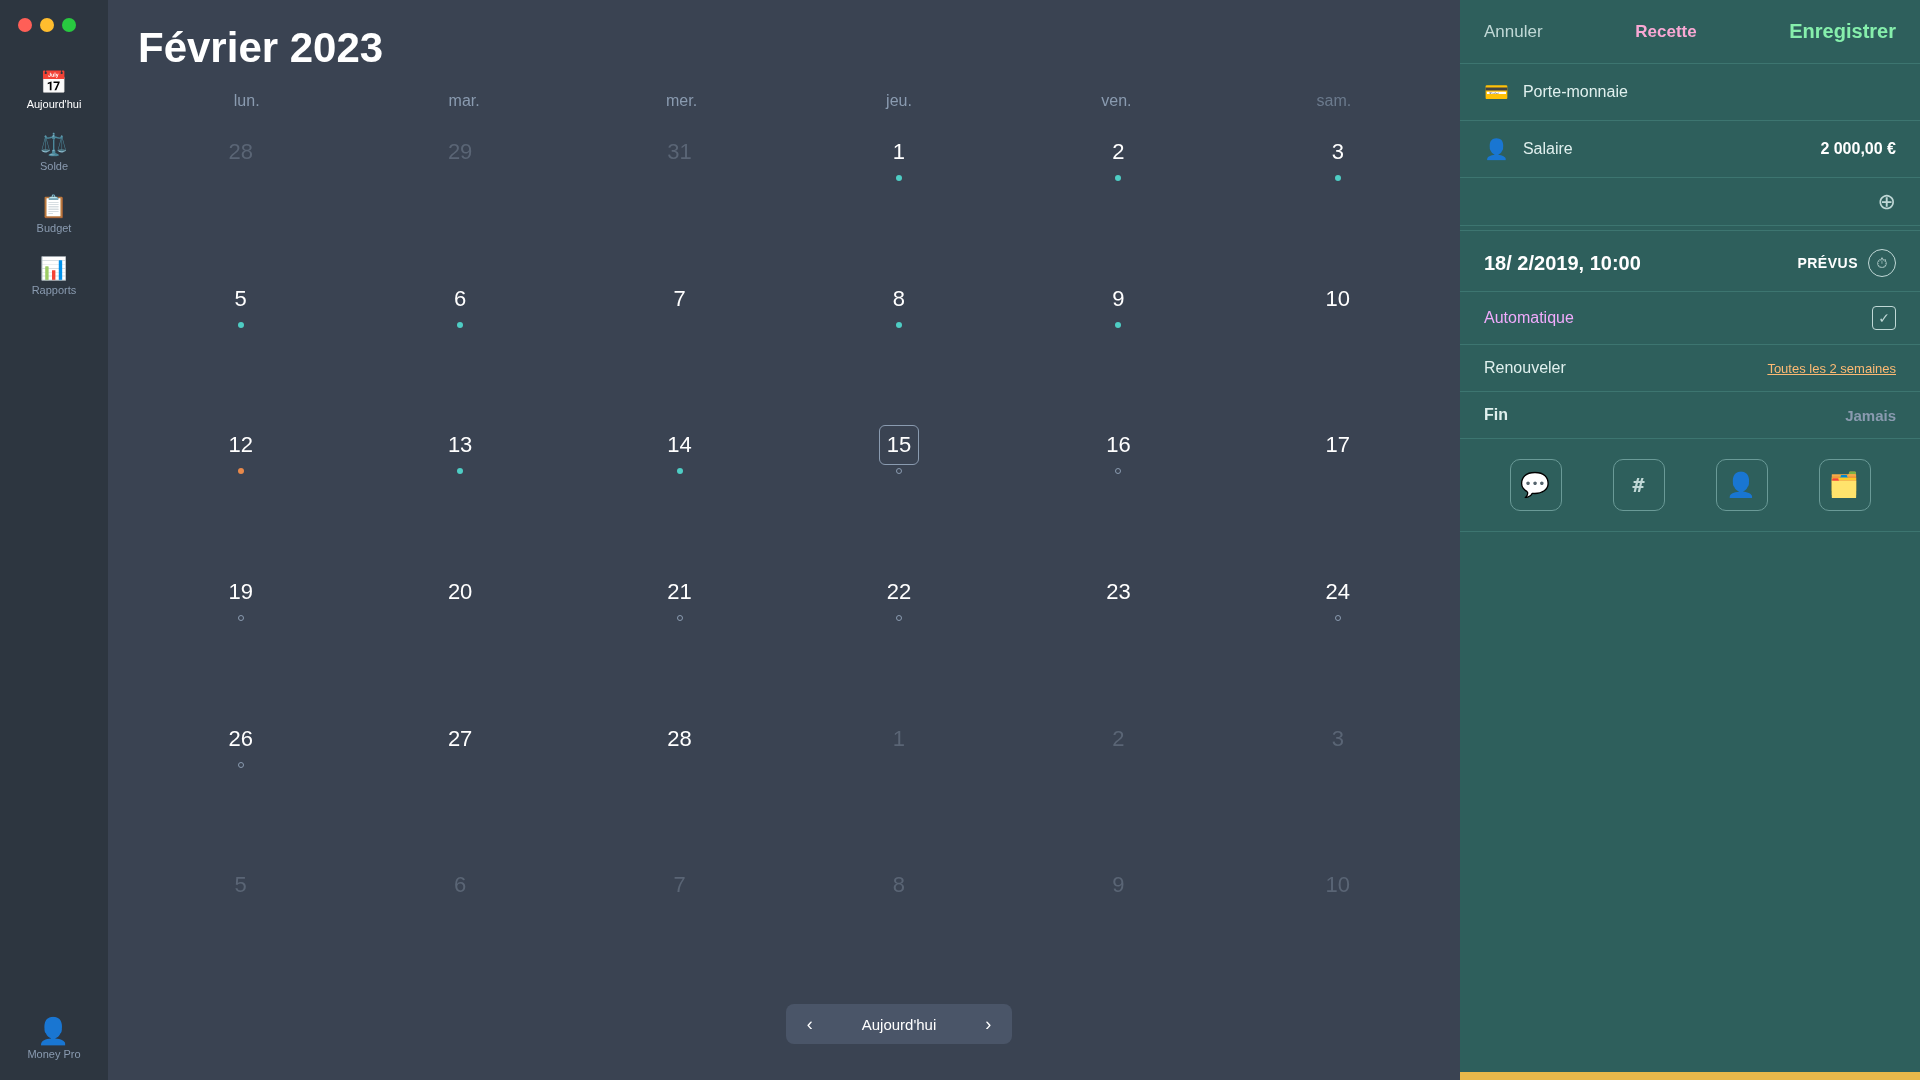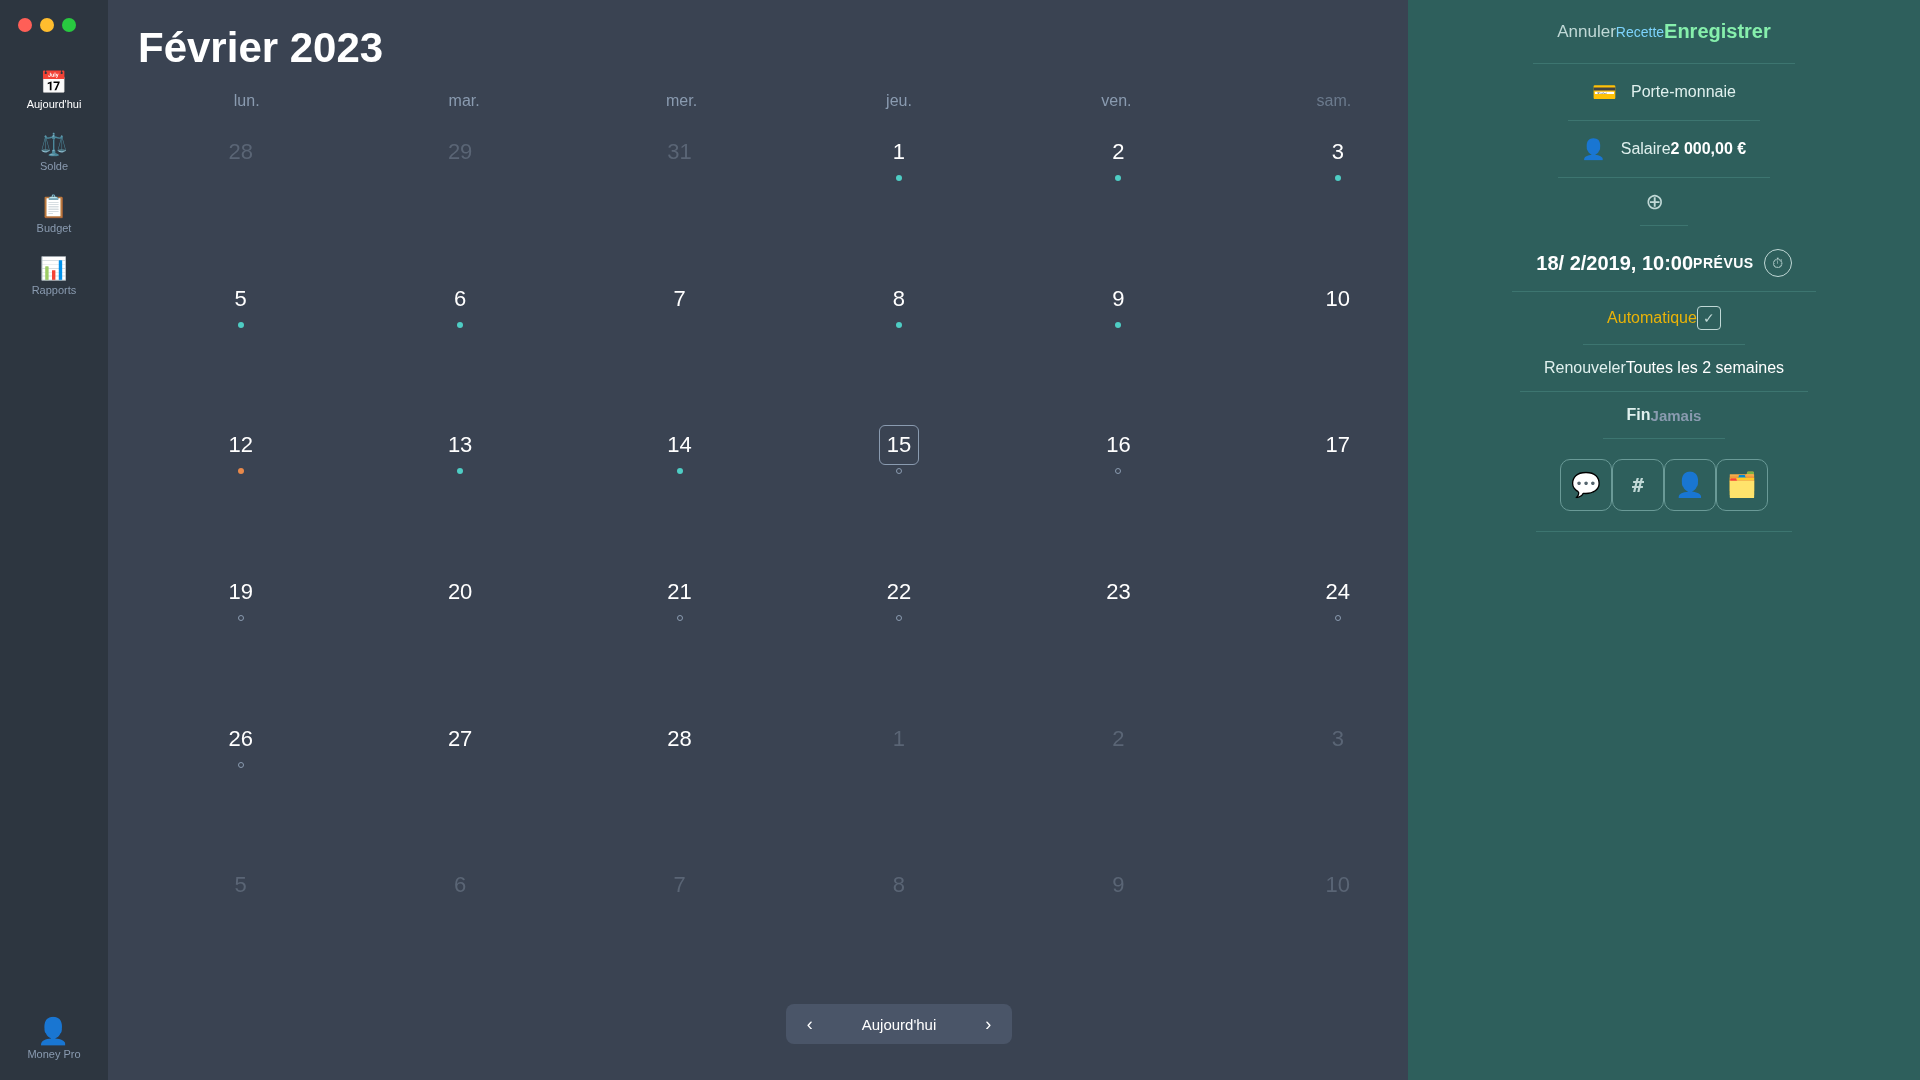--- a/index.html
+++ b/index.html
@@ -256,46 +256,45 @@
       color: #e8894a;
       margin-top: 2px;
     }
     .transaction-date.normal { color: #8a9bb0; }
 
     
     .overlay-panel {
       position: absolute;
       right: 0;
       top: 0;
-      width: 512px;
+      width: 460px;
       height: 100%;
       background: #2e5f5c;
       z-index: 50;
       display: flex;
       flex-direction: column;
-      align-items: center;
     }
 
     .overlay-header {
       display: flex;
       justify-content: space-between;
       align-items: center;
       padding: 20px 24px;
       border-bottom: 1px solid #3d7570;
     }
     .overlay-cancel {
       font-size: 17px;
       color: #c0d8d6;
       cursor: pointer;
       font-weight: 400;
     }
     .overlay-title {
-      font-size: 14px;
-      color: #7dd3fc;
-      font-weight: 400;
+      font-size: 17px;
+      color: #f9a8d4;
+      font-weight: 700;
     }
     .overlay-save {
       font-size: 20px;
       color: #86efac;
       cursor: pointer;
       font-weight: 700;
     }
 
     .overlay-row {
       display: flex;
@@ -366,21 +365,21 @@
     }
 
     .overlay-auto-row {
       display: flex;
       align-items: center;
       padding: 14px 24px;
       border-bottom: 1px solid #3d7570;
     }
     .overlay-auto-label {
       font-size: 16px;
-      color: #eab308;
+      color: #f0abfc;
       flex: 1;
     }
     .overlay-checkbox {
       width: 24px;
       height: 24px;
       border: 1.5px solid #c0d8d6;
       border-radius: 4px;
       display: flex;
       align-items: center;
       justify-content: center;
@@ -394,22 +393,23 @@
       align-items: center;
       padding: 14px 24px;
       border-bottom: 1px solid #3d7570;
     }
     .overlay-renew-label {
       font-size: 16px;
       color: #e0f0ee;
       flex: 1;
     }
     .overlay-renew-value {
-      font-size: 16px;
-      color: #ffffff;
+      font-size: 13px;
+      color: #fdba74;
+      text-decoration: underline;
     }
 
     .overlay-end-row {
       display: flex;
       align-items: center;
       padding: 14px 24px;
       border-bottom: 1px solid #3d7570;
       font-weight: bold;
     }
     .overlay-end-label {

